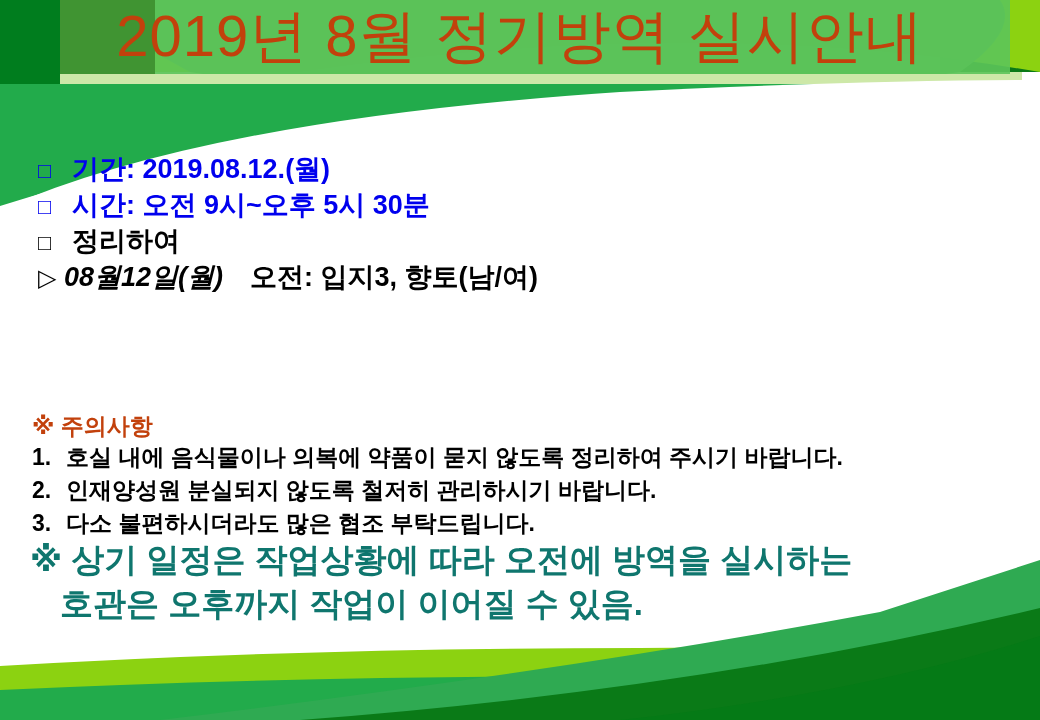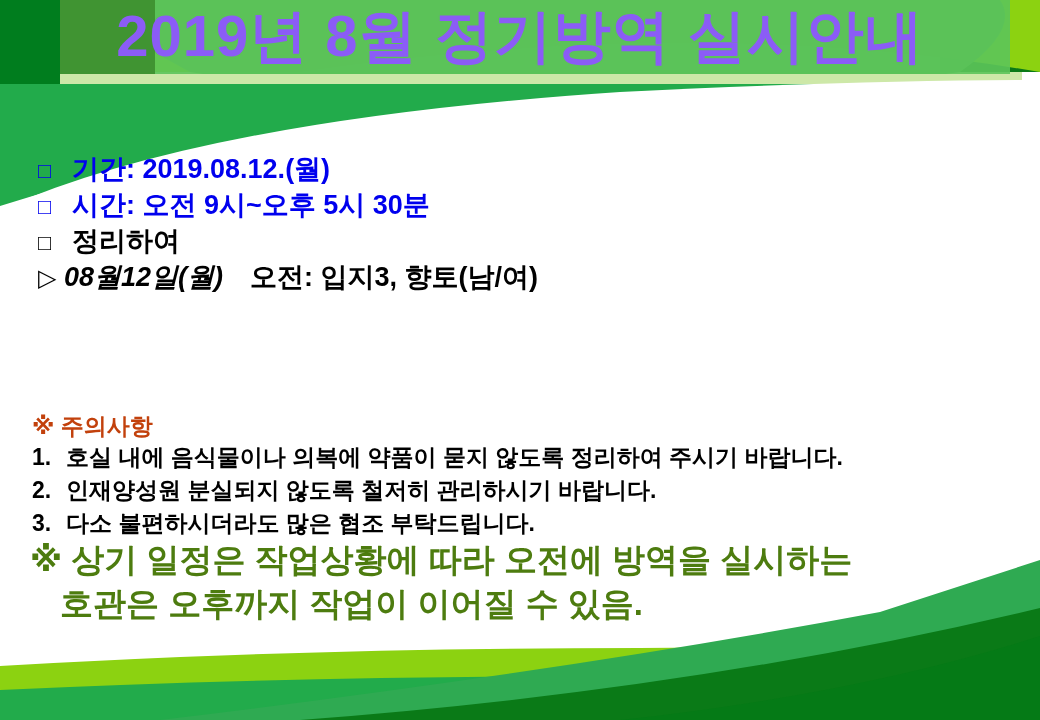--- a/index.html
+++ b/index.html
@@ -30,22 +30,22 @@
     position: absolute;
     left: 0;
     top: 6px;
     width: 1040px;
     text-align: center;
     z-index: 5;
   }
   .title-text {
     display: inline-block;
     font-size: 58px;
-    font-weight: bold;
-    color: #8b5cf6;
+    font-weight: normal;
+    color: #c2410c;
     letter-spacing: 1px;
     line-height: 1.05;
     white-space: nowrap;
   }
 
   
   .content {
     position: absolute;
     left: 0;
     top: 0;
@@ -141,21 +141,21 @@
     width: 34px;
     flex: 0 0 34px;
   }
 
   
   .warn-block {
     position: absolute;
     left: 30px;
     top: 538px;
     width: 990px;
-    color: #4d7c0f;
+    color: #0f766e;
     font-size: 33px;
     font-weight: bold;
     line-height: 1.33;
   }
   .warn-line-1 { white-space: nowrap; }
   .warn-line-2 { white-space: nowrap; padding-left: 30px; }
 
   
   .logo {
     position: absolute;

